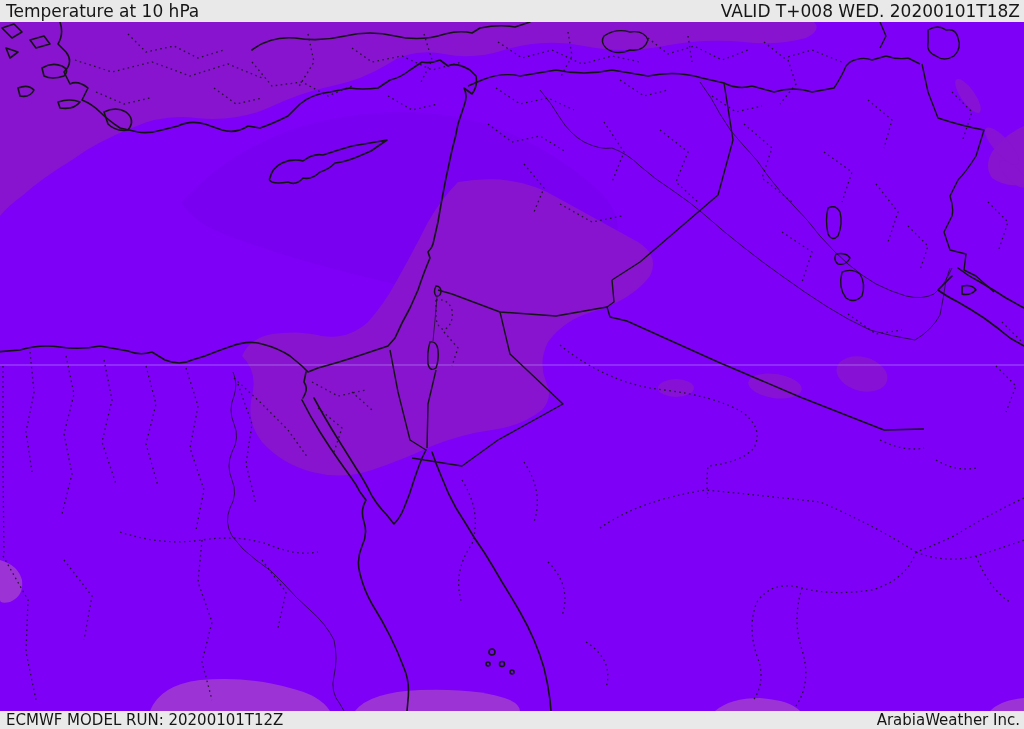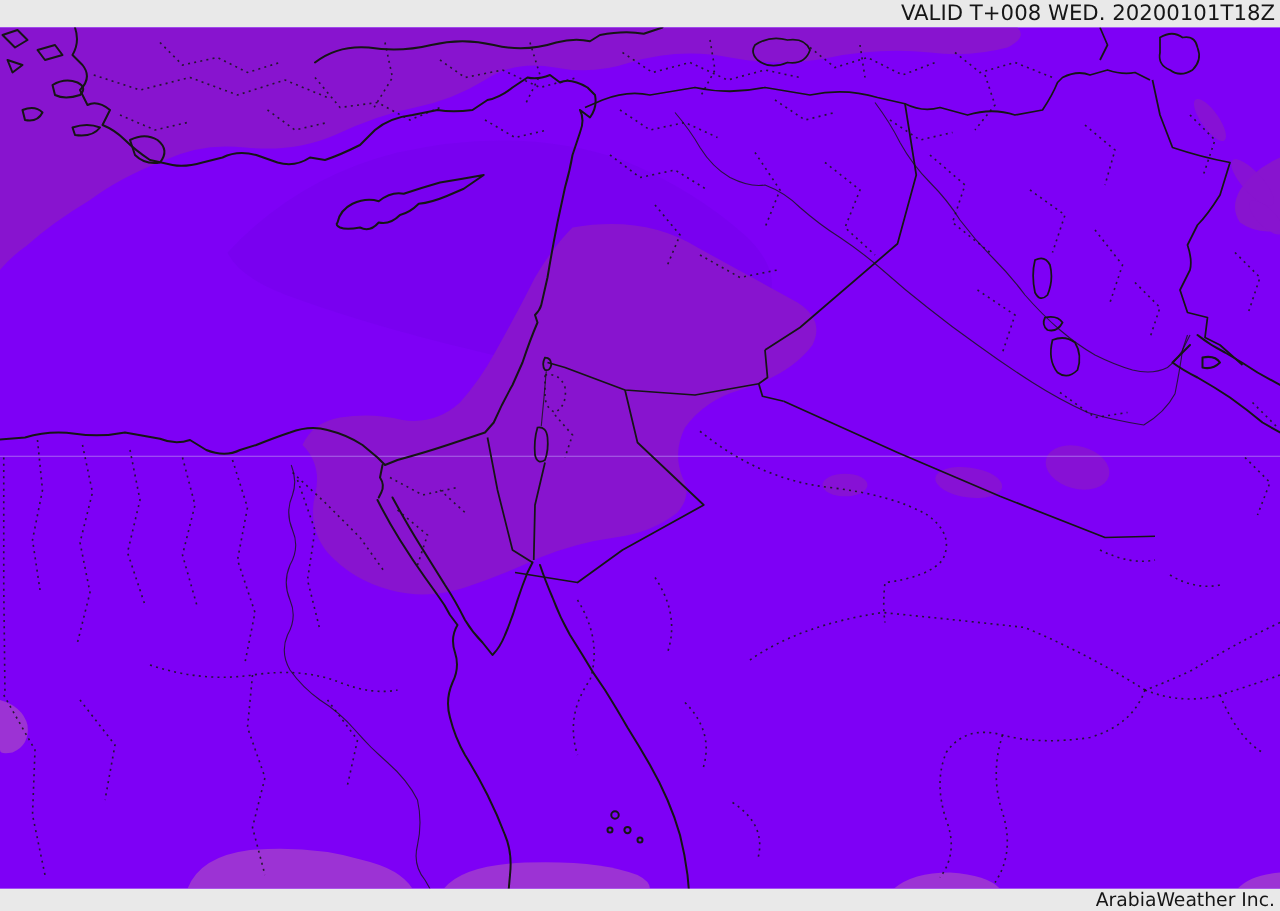--- a/index.html
+++ b/index.html
@@ -24,20 +24,21 @@
   .dot{fill:none;stroke:var(--c-line,#151515);stroke-width:1.3;stroke-dasharray:1.6 3.4;opacity:.85;}
   .grid{stroke:var(--c-grid,#b98cf2);stroke-width:.9;opacity:.7;}
   .lake{fill:none;stroke:var(--c-line,#151515);stroke-width:1.4;}
 </style>
 </head>
 <body>
 
 <div id="app">
 
   <div class="bar" id="topbar">
+    <span class="lefttxt">Temperature at 10 hPa</span>
     <span class="righttxt">VALID T+008 WED. 20200101T18Z</span>
   </div>
 
   <div id="mapwrap">
     <svg width="1024" height="689" viewBox="0 22 1024 689">
 
       <rect x="0" y="22" width="1024" height="689" class="base"></rect>
 
       <path class="emblob" d="M182,202 Q238,142 318,122 Q416,100 498,128 Q556,152 598,190 Q636,228 600,258 Q560,286 498,290 Q438,296 378,280 Q302,262 240,240 Q192,224 182,202 Z"></path>
 
@@ -180,16 +181,17 @@
         <path class="border" d="M627,321 L718,362 L800,397 L884,430 L924,429"></path>
         <path class="border" d="M438,290 L452,294 L500,312 L556,316 L607,307"></path>
         <path class="border" d="M500,312 L510,354 L563,404 L498,440 L462,466 L412,458"></path>
         <path class="border" d="M390,350 L398,392 L410,440 L426,450"></path>
         <path class="border" d="M436,370 L428,404 L427,448"></path>
       </g>
     </svg>
   </div>
 
   <div class="bar" id="botbar">
+    <span class="lefttxt">ECMWF MODEL RUN: 20200101T12Z</span>
     <span class="righttxt">ArabiaWeather Inc.</span>
   </div>
 
 </div>
 
 </body></html>

